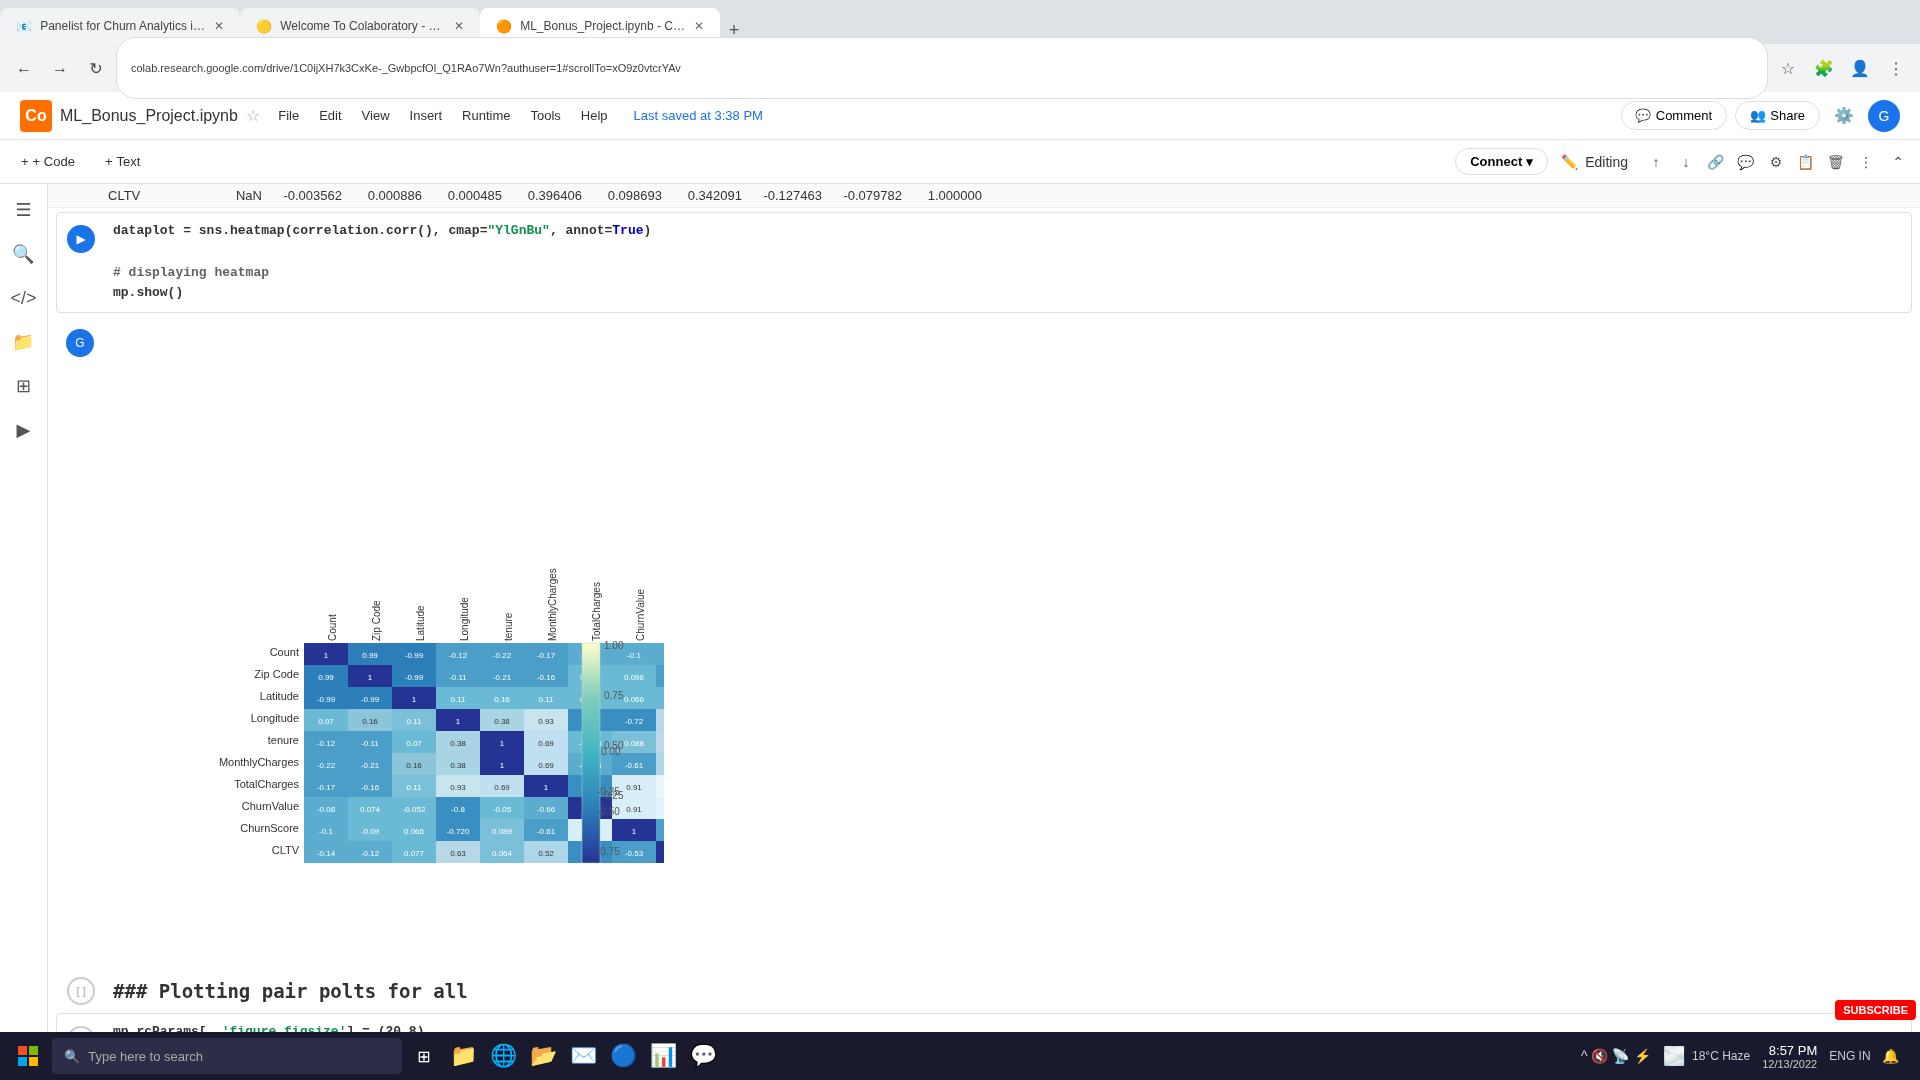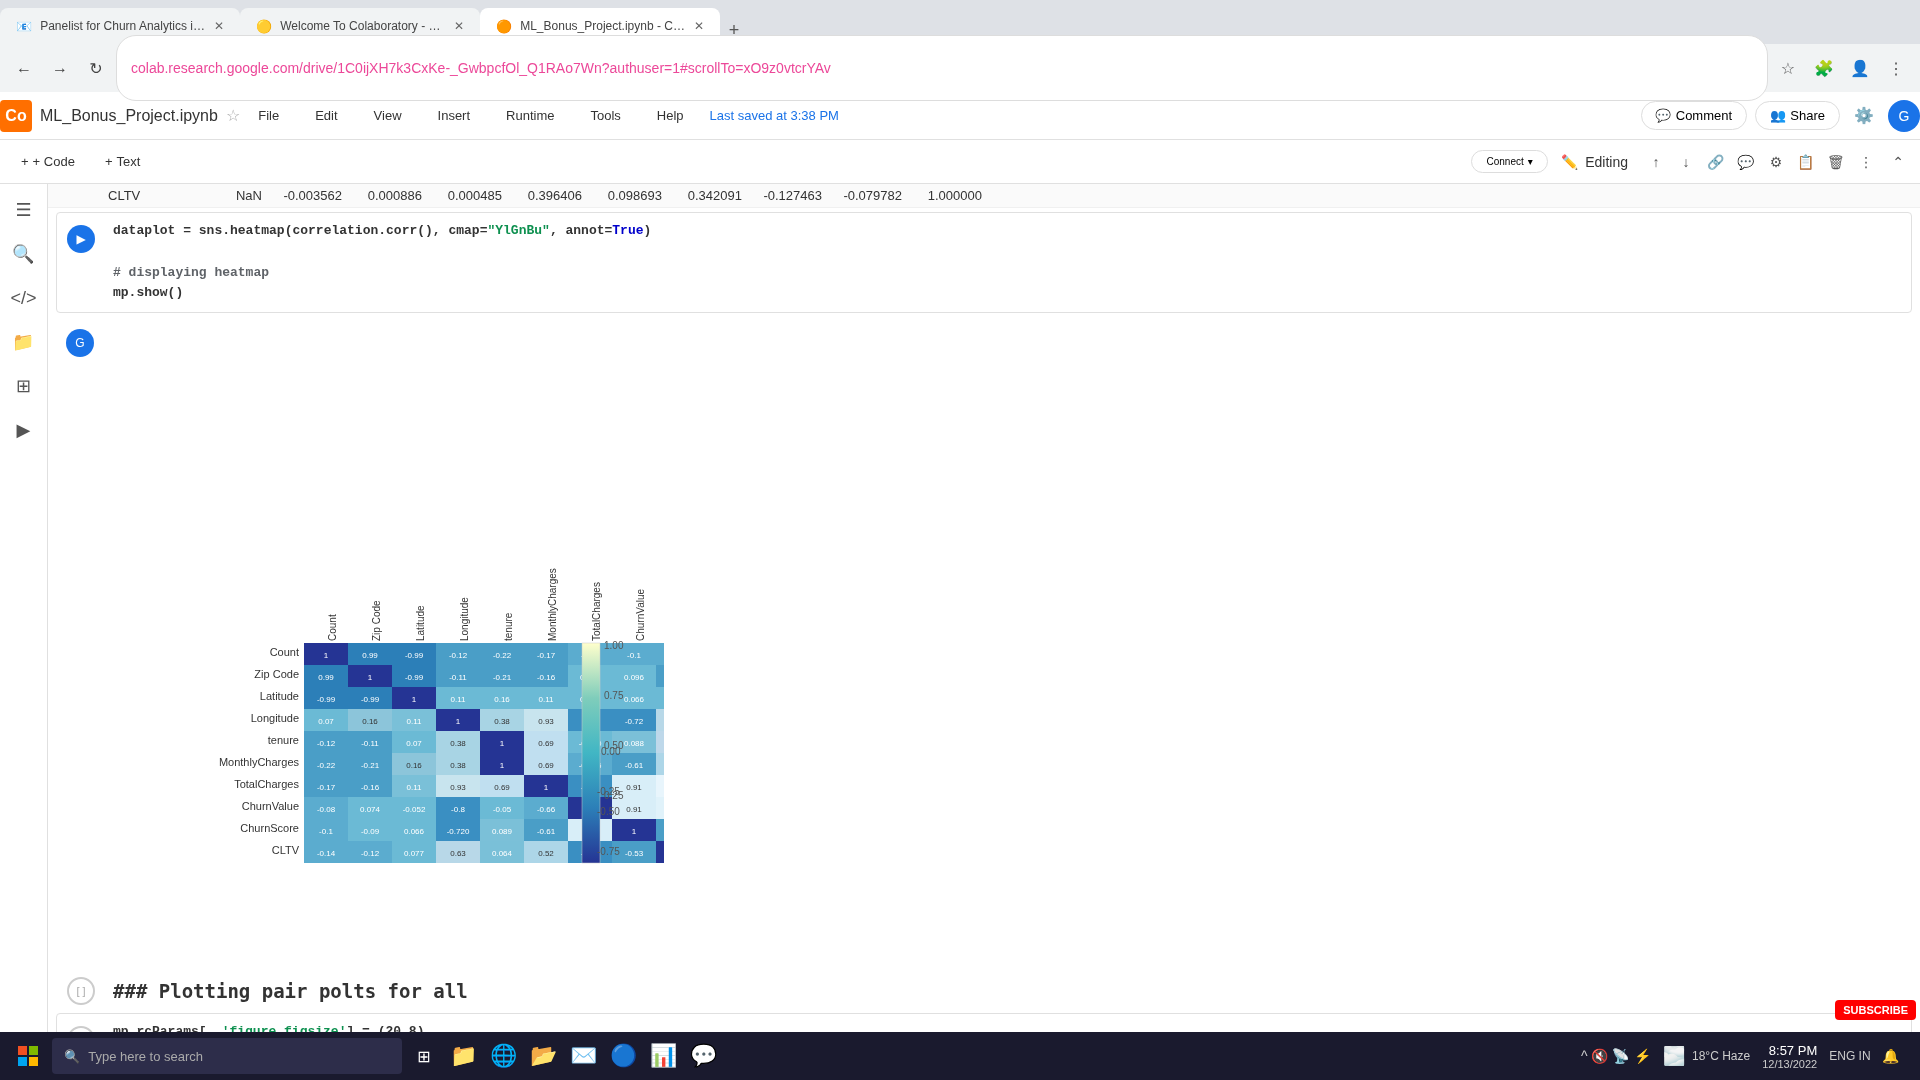--- a/index.html
+++ b/index.html
@@ -6,41 +6,41 @@
     body { width: 1920px; height: 1080px; overflow: hidden; font-family: 'Segoe UI', Arial, sans-serif; background: #fff; }
     .tab-bar { display: flex; align-items: flex-end; padding: 8px 0 0 0; background: #dee1e6; height: 44px; }
     .tab { display: flex; align-items: center; padding: 0 16px; height: 36px; background: #f1f3f4; border-radius: 8px 8px 0 0; font-size: 13px; color: #444; gap: 8px; min-width: 200px; max-width: 240px; }
     .tab.active { background: #fff; }
     .tab-title { flex: 1; overflow: hidden; text-overflow: ellipsis; white-space: nowrap; font-size: 12px; }
     .tab-close { font-size: 12px; color: #666; cursor: pointer; }
     .tab-new { width: 28px; height: 28px; display: flex; align-items: center; justify-content: center; border-radius: 50%; font-size: 18px; color: #555; cursor: pointer; }
 
     .nav-bar { display: flex; align-items: center; background: #f1f3f4; padding: 4px 8px; gap: 4px; height: 48px; }
     .nav-btn { width: 32px; height: 32px; display: flex; align-items: center; justify-content: center; border-radius: 50%; cursor: pointer; color: #444; font-size: 16px; border: none; background: none; }
-    .address-bar { flex: 1; background: #fff; border-radius: 20px; padding: 24px 14px; font-size: 14px; color: #ec4899; border: 1px solid #ddd; }
+    .address-bar { flex: 1; background: #fff; border-radius: 20px; padding: 24px 14px; font-size: 11px; color: #404040; border: 1px solid #ddd; }
     .nav-icons { display: flex; gap: 4px; align-items: center; }
     .nav-icon-btn { width: 32px; height: 32px; display: flex; align-items: center; justify-content: center; border-radius: 50%; cursor: pointer; color: #555; font-size: 16px; }
 
     
     .colab-main { display: flex; flex-direction: column; height: calc(1080px - 92px); }
-    .colab-header { display: flex; align-items: center; padding: 4px 0; border-bottom: 1px solid #e0e0e0; height: 48px; gap: 8px; }
+    .colab-header { display: flex; align-items: center; padding: 4px 20px; border-bottom: 1px solid #e0e0e0; height: 48px; gap: 8px; }
     .colab-logo { width: 32px; height: 32px; background: #FF6F00; border-radius: 4px; display: flex; align-items: center; justify-content: center; color: white; font-weight: bold; font-size: 16px; }
     .colab-title { font-size: 16px; font-weight: 400; color: #333; }
     .star-icon { color: #aaa; font-size: 16px; cursor: pointer; }
-    .menu-bar { display: flex; gap: 16px; font-size: 13px; color: #333; }
+    .menu-bar { display: flex; gap: 0; font-size: 13px; color: #333; }
     .menu-item { padding: 4px 10px; cursor: pointer; border-radius: 4px; }
     .save-info { font-size: 13px; color: #1a73e8; margin-left: 8px; }
     .header-right { margin-left: auto; display: flex; align-items: center; gap: 8px; }
     .comment-btn, .share-btn { display: flex; align-items: center; gap: 4px; padding: 6px 14px; border-radius: 20px; font-size: 13px; cursor: pointer; border: 1px solid #ddd; background: #fff; }
     .settings-btn { width: 32px; height: 32px; display: flex; align-items: center; justify-content: center; border-radius: 50%; cursor: pointer; }
     .avatar { width: 32px; height: 32px; border-radius: 50%; background: #1a73e8; color: #fff; display: flex; align-items: center; justify-content: center; font-size: 14px; }
 
     .toolbar { display: flex; align-items: center; padding: 4px 8px; border-bottom: 1px solid #e0e0e0; height: 44px; gap: 4px; }
     .toolbar-btn { display: flex; align-items: center; gap: 4px; padding: 5px 12px; border-radius: 4px; font-size: 13px; cursor: pointer; border: 1px solid transparent; background: none; color: #333; }
-    .connect-btn { margin-left: auto; display: flex; align-items: center; gap: 4px; padding: 5px 14px; border-radius: 20px; font-size: 10px; cursor: pointer; background: #fff; border: 1px solid #ddd; }
+    .connect-btn { margin-left: auto; display: flex; align-items: center; gap: 4px; padding: 5px 14px; border-radius: 20px; font-size: 13px; cursor: pointer; background: #fff; border: 1px solid #ddd; font-weight: bold; }
     .editing-label { display: flex; align-items: center; gap: 6px; font-size: 14px; color: #333; padding: 4px 10px; }
     .toolbar-icon-btn { width: 28px; height: 28px; display: flex; align-items: center; justify-content: center; border-radius: 4px; cursor: pointer; color: #555; font-size: 14px; }
 
     
     .content-area { display: flex; flex: 1; overflow: hidden; }
     .left-sidebar { width: 48px; background: #fff; border-right: 1px solid #e0e0e0; display: flex; flex-direction: column; align-items: center; padding: 8px 0; gap: 8px; }
     .sidebar-icon { width: 36px; height: 36px; display: flex; align-items: center; justify-content: center; border-radius: 4px; cursor: pointer; color: #555; font-size: 18px; }
 
     .notebook-area { flex: 1; overflow-y: auto; background: #fff; padding: 0; }
 

